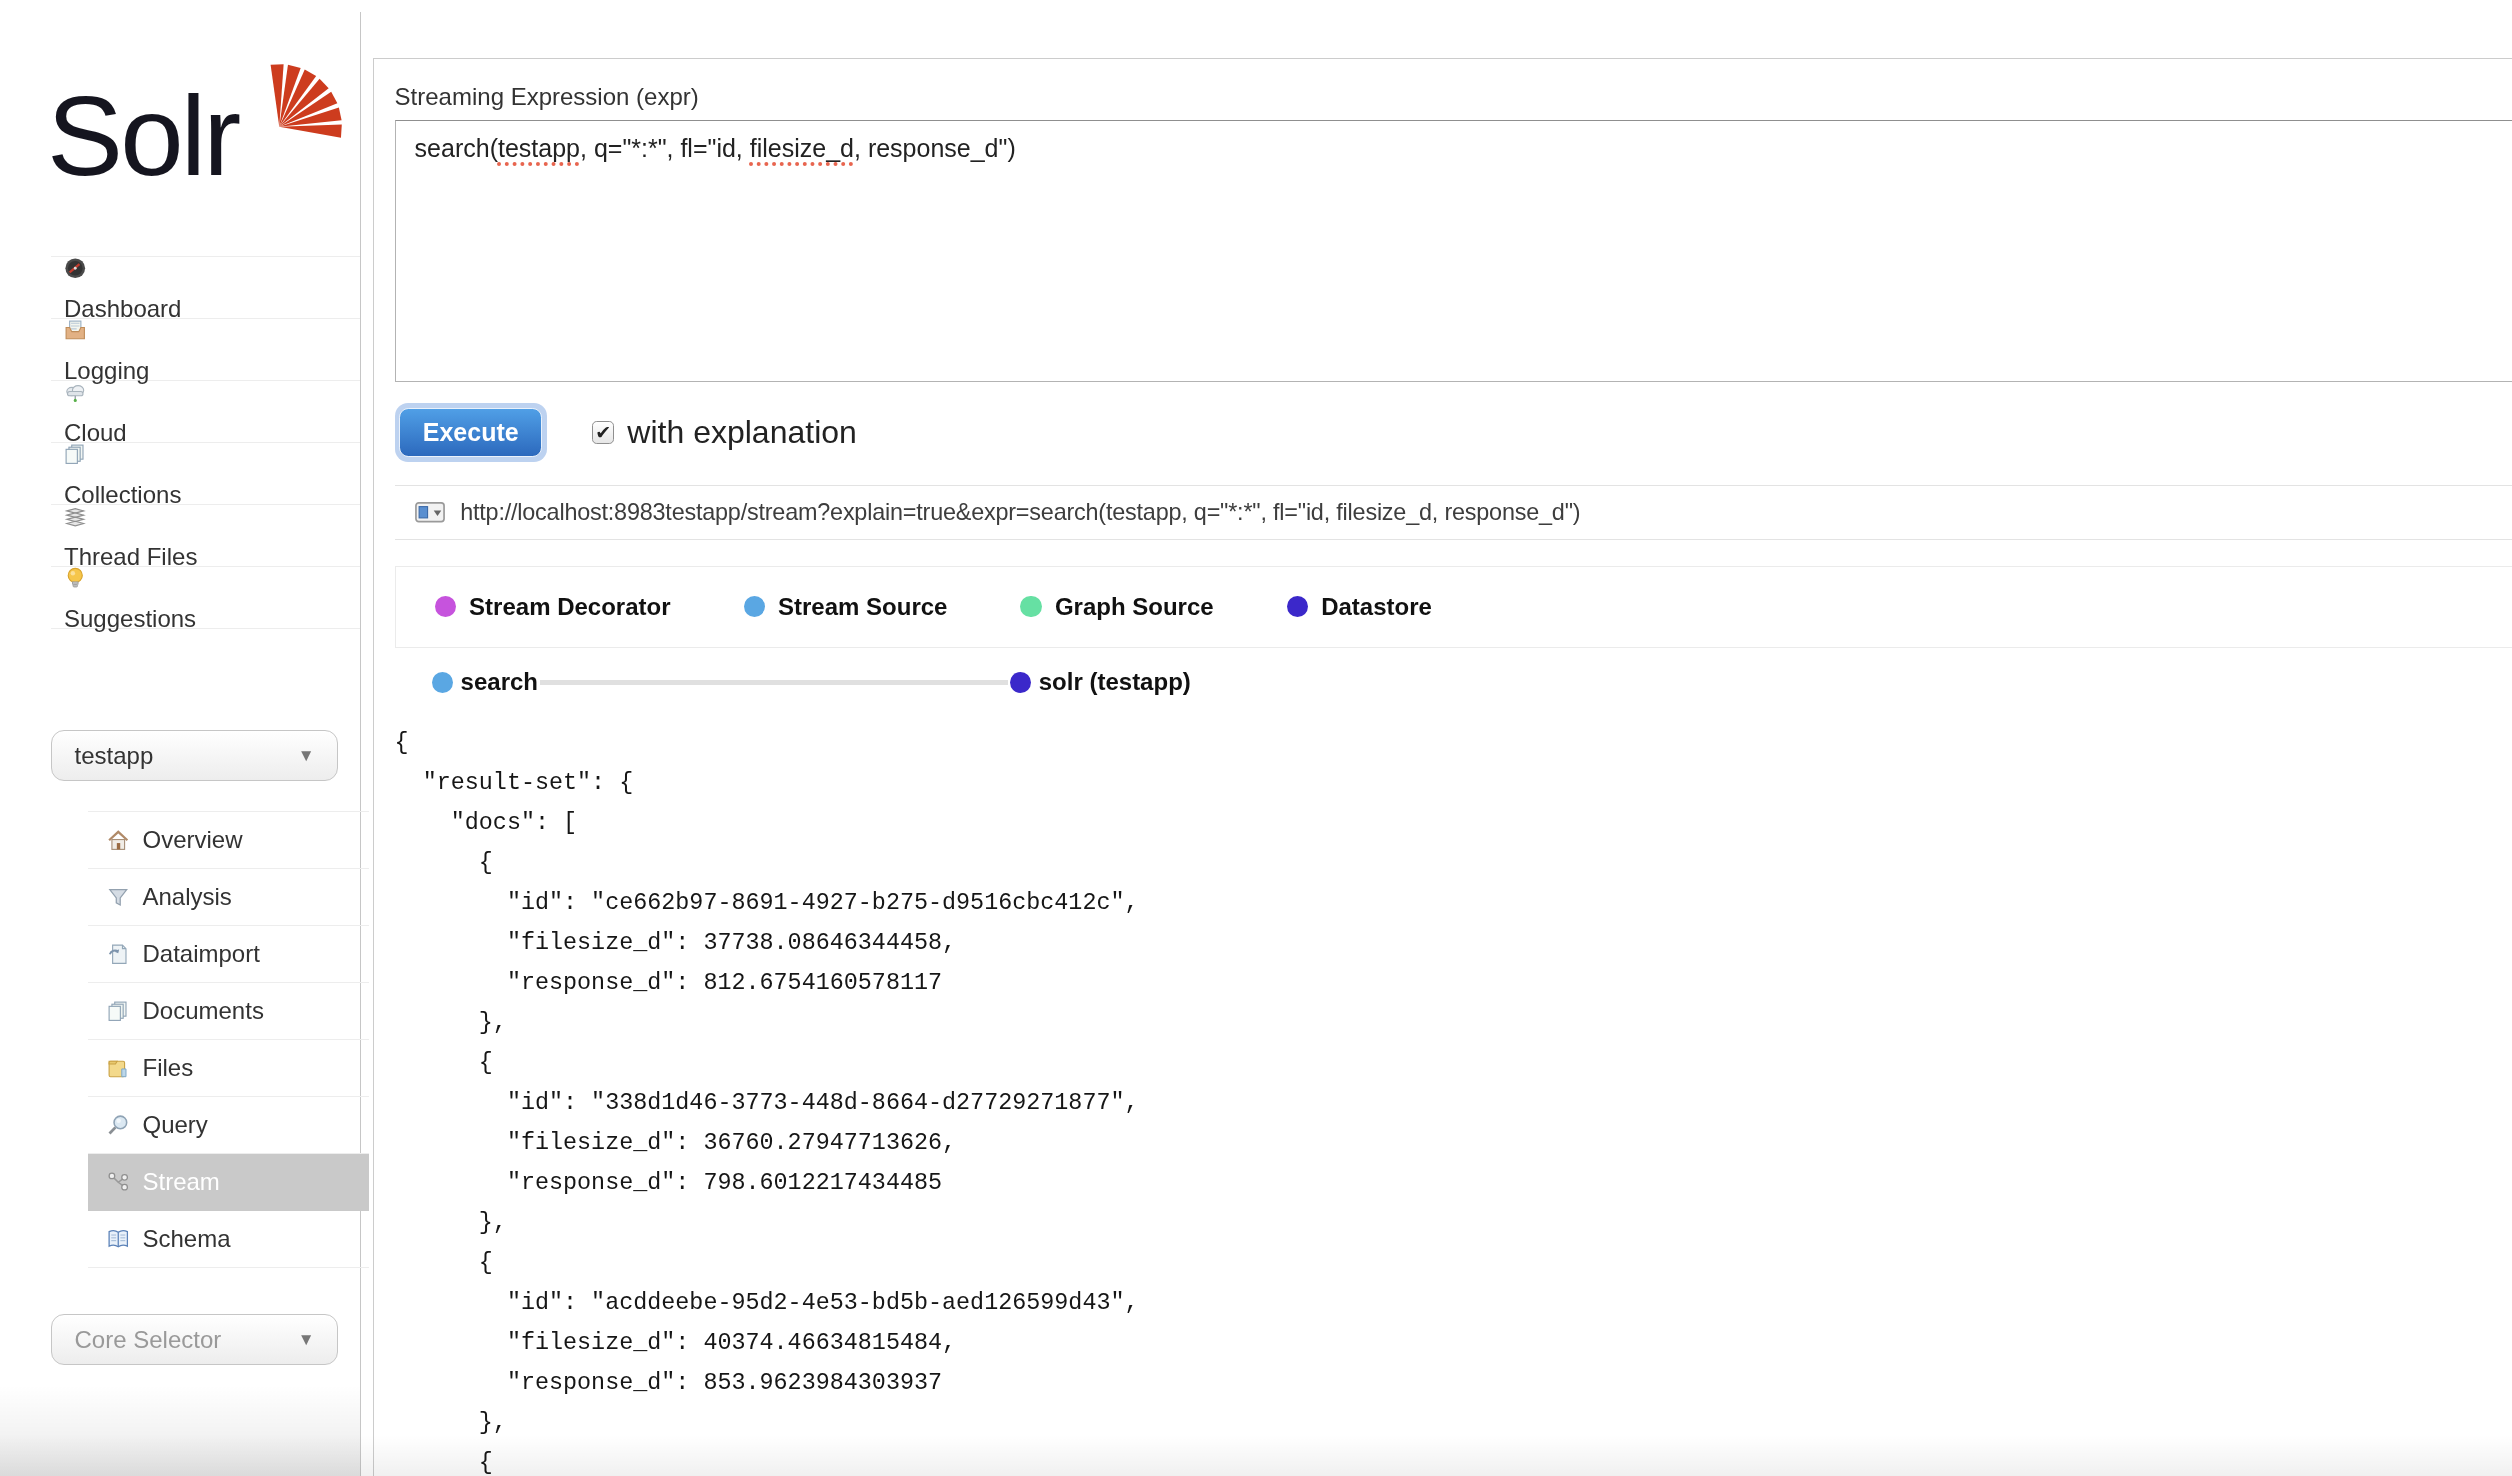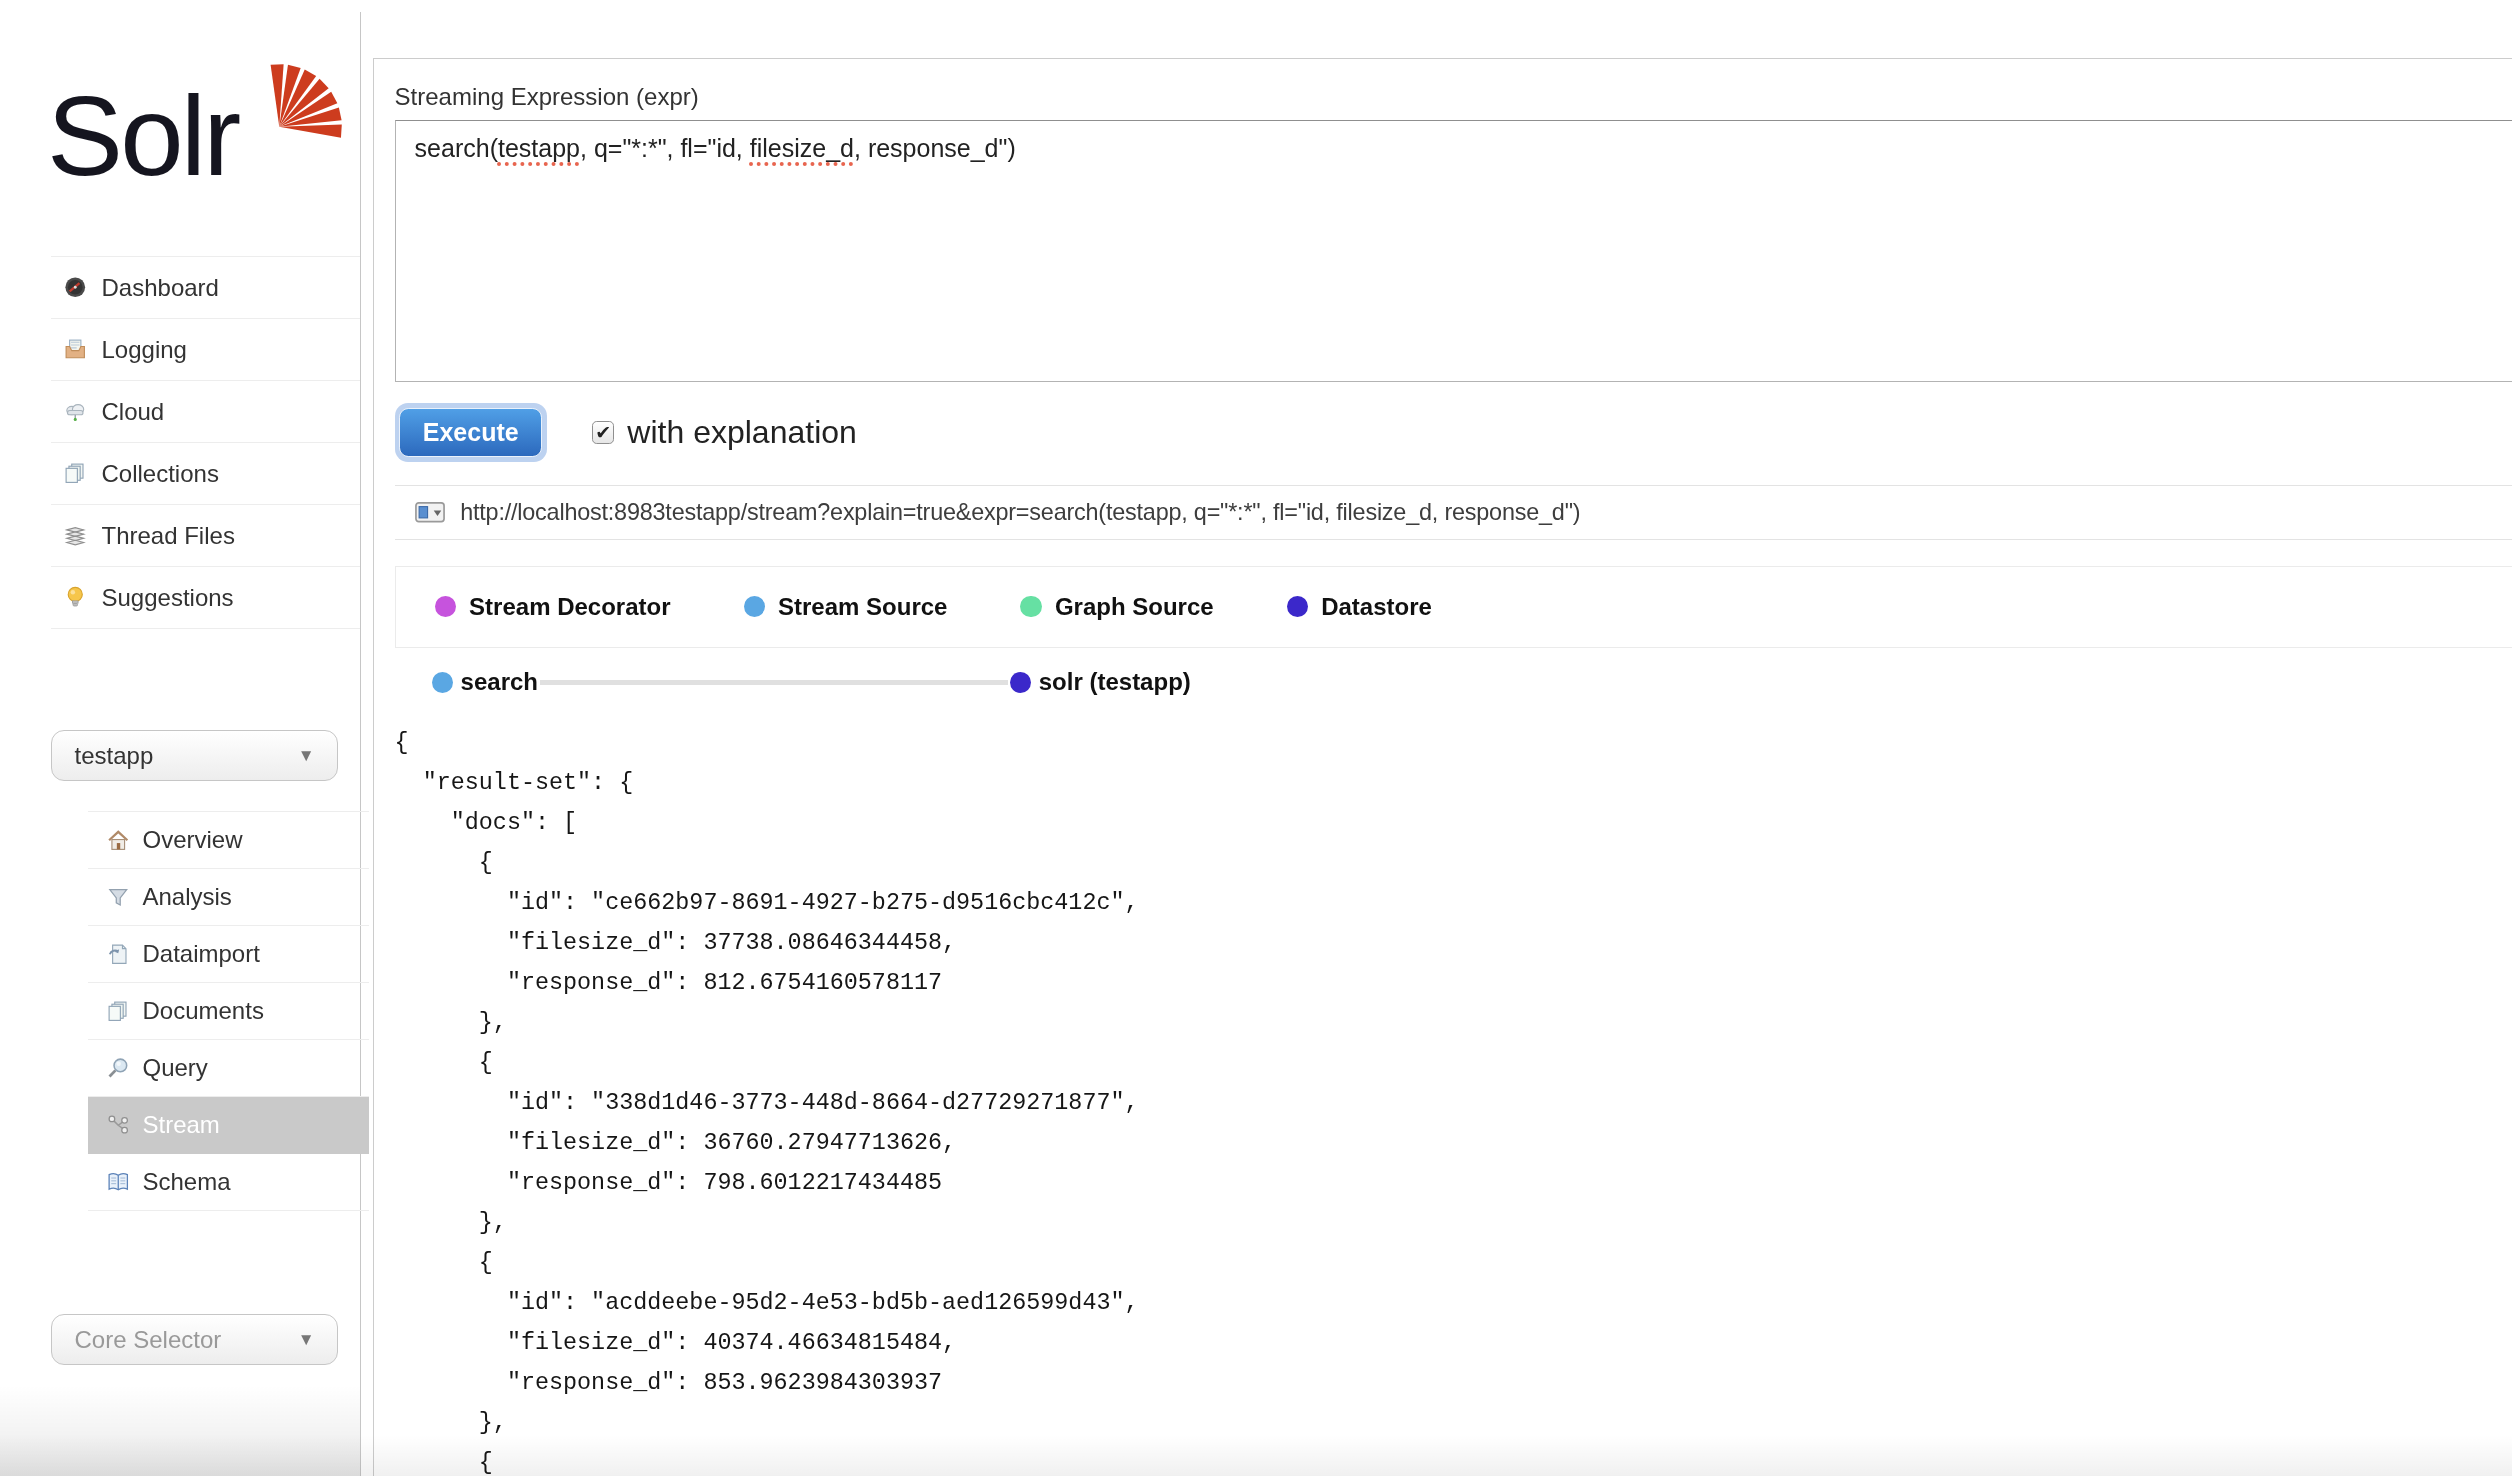--- a/index.html
+++ b/index.html
@@ -7,22 +7,22 @@
     width:2512px;height:1476px;overflow:hidden;background:#fff;
     font-family:"Liberation Sans",sans-serif;color:#333;position:relative;
   }
   
   #sidebar{position:absolute;left:0;top:12px;width:360px;height:1476px;border-right:1.9px solid #c6c6c6;background:#fff;}
   .logo{position:relative;margin:49px 0 0 47px;width:281px;height:169px;cursor:pointer;}
   .logo .logo-text{font-size:114px;font-weight:300;letter-spacing:-2.8px;color:#15151f;line-height:150px;}
   .logo svg{position:absolute;right:-24px;top:-13px;}
   ul.menu{list-style:none;margin:26px 0 0 0;padding:0;}
   ul.menu li{
-    display:flex;align-items:center;gap:15px;height:61px;margin-left:51px;
-    border-bottom:0.9px solid #ededed;font-size:24px;color:#333;cursor:pointer;padding-left:13px;
+    display:flex;align-items:flex-start;gap:15px;height:61px;margin-left:51px;
+    border-bottom:0.9px solid #ededed;font-size:24px;color:#333;cursor:pointer;padding-left:13px;flex-direction:column;
   }
   ul.menu li:first-child{border-top:0.9px solid #ededed;}
   ul.menu li .ic{width:22.5px;height:22.5px;flex:0 0 22.5px;}
   .dropdown{
     position:absolute;left:51px;width:287px;height:51px;border:1.9px solid #c6c6c6;border-radius:13px;
     background:linear-gradient(#ffffff,#ededed);display:flex;align-items:center;
     padding:0 22.5px;box-sizing:border-box;font-size:24px;cursor:pointer;
   }
   .dropdown .arrow{margin-left:auto;color:#777;font-size:17px;}
   #core-dropdown{top:718px;color:#333;}
@@ -201,20 +201,30 @@
             <rect x="5.5" y="1.5" width="8" height="10" fill="#f2f6f4" stroke="#8fa3b5" stroke-width="0.8"></rect>
             <rect x="3.5" y="3" width="8" height="10" fill="#eef4f1" stroke="#8fa3b5" stroke-width="0.8"></rect>
             <rect x="1.5" y="4.5" width="8" height="10" fill="#f6faf8" stroke="#8fa3b5" stroke-width="0.8"></rect>
           </svg>
       </span>
       <span>Documents</span>
     </li>
     <li>
       <span class="ic">
         <svg width="22.5" height="22.5" viewBox="0 0 16 16">
+            <rect x="1.5" y="3" width="11" height="11" rx="1" fill="#f3d98b" stroke="#caa245" stroke-width="0.8"></rect>
+            <path d="M1.5 5 L6 5 L7.2 3 L1.5 3 Z" fill="#e8c96f" stroke="#caa245" stroke-width="0.8"></path>
+            <path d="M10.5 8.5 h3 v5.5 h-3 Z" fill="#bcd7ea" stroke="#7fa8c6" stroke-width="0.7"></path>
+          </svg>
+      </span>
+      <span>Files</span>
+    </li>
+    <li>
+      <span class="ic">
+        <svg width="22.5" height="22.5" viewBox="0 0 16 16">
             <circle cx="9.5" cy="6" r="4.5" fill="#dbe8f2" stroke="#8fa3b5" stroke-width="1.1"></circle>
             <circle cx="8.3" cy="4.8" r="1.6" fill="#f2f7fb"></circle>
             <path d="M6 9.5 L1.8 13.8" stroke="#8a8f94" stroke-width="2"></path>
           </svg>
       </span>
       <span>Query</span>
     </li>
     <li class="active">
       <span class="ic">
         <svg width="22.5" height="22.5" viewBox="0 0 16 16">

